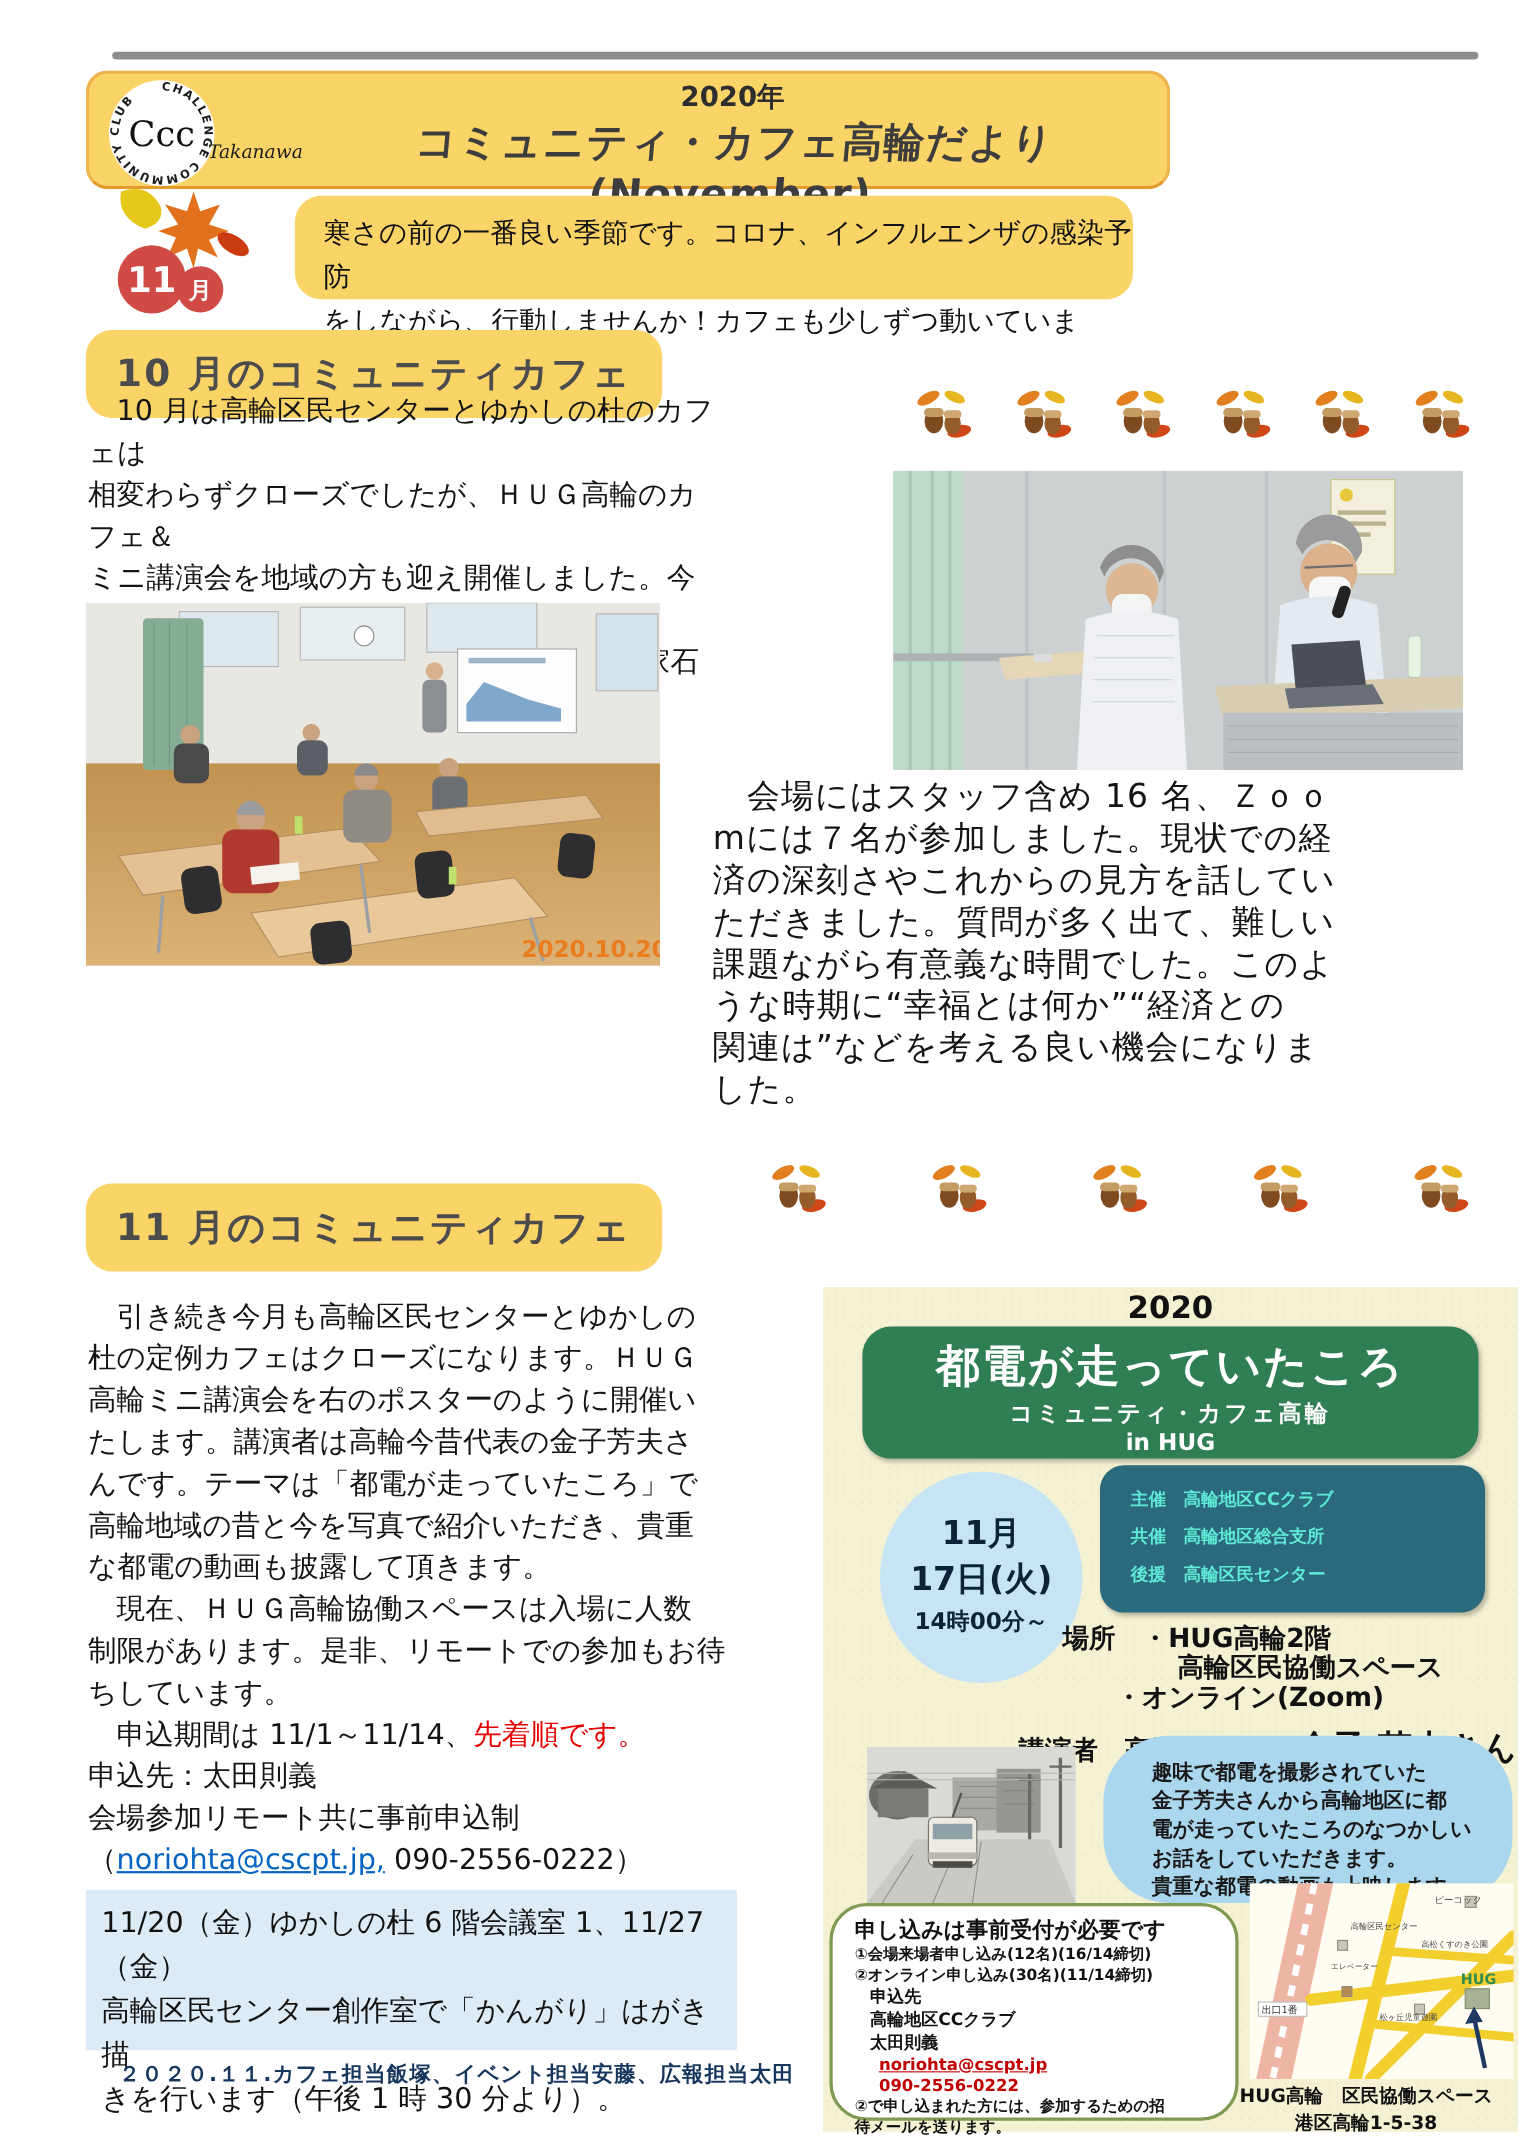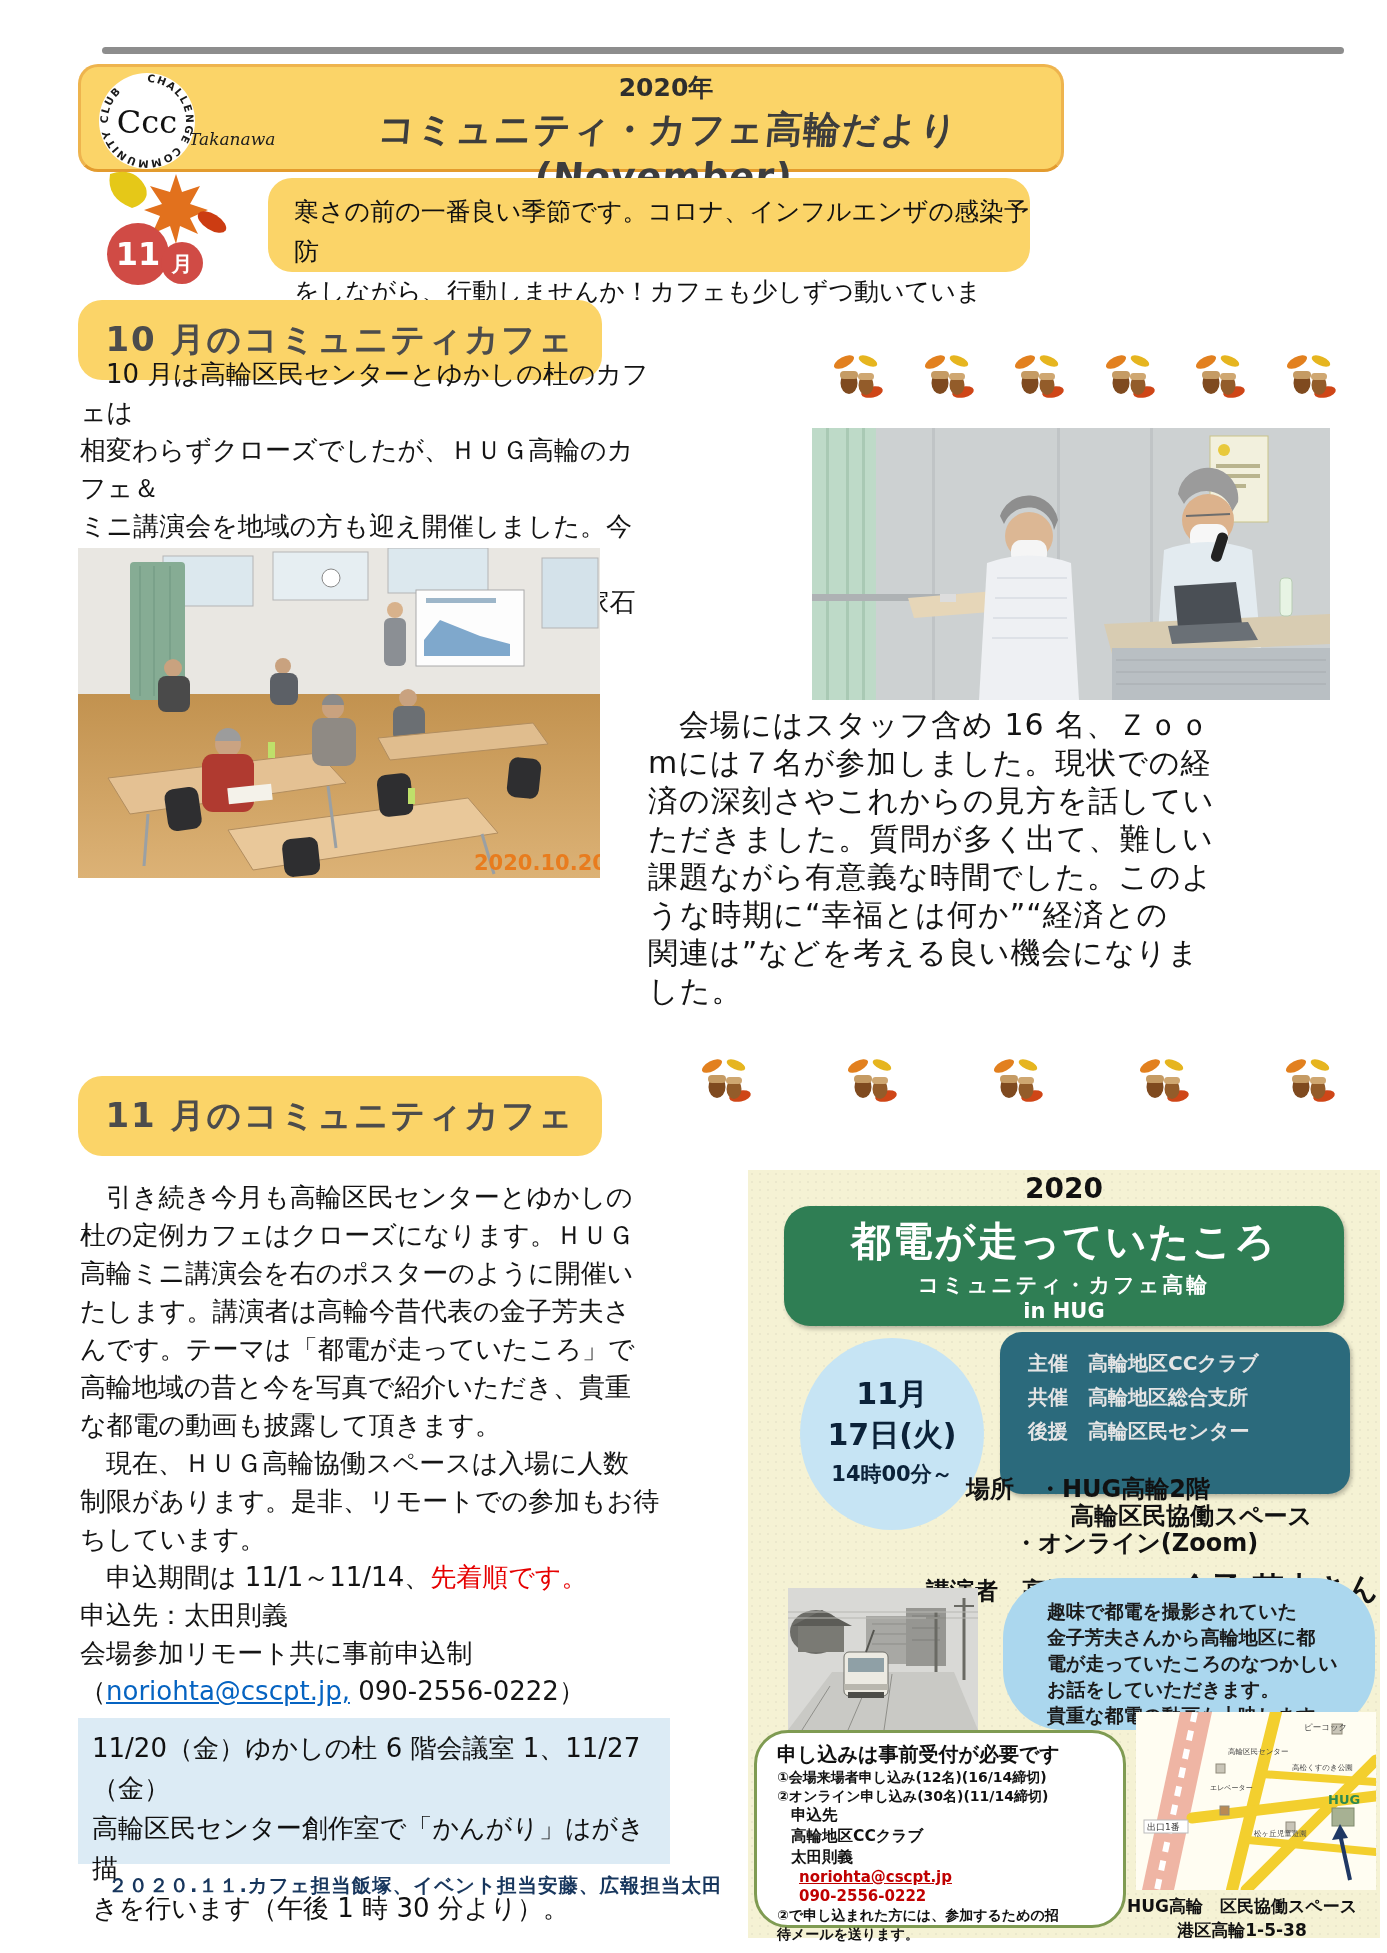--- a/index.html
+++ b/index.html
@@ -59,22 +59,22 @@
   .poster-green{position:absolute;left:36px;top:36px;width:560px;height:120px;background:#2f7e54;
                 border-radius:26px;text-align:center;color:#fff;box-shadow:2px 3px 4px rgba(0,0,0,.25);}
   .pg-title{font-size:40px;font-weight:800;margin-top:8px;letter-spacing:2px;}
   .pg-sub1{font-size:21px;font-weight:bold;margin-top:2px;letter-spacing:3px;}
   .pg-sub2{font-size:21px;font-weight:bold;}
   .poster-circle{position:absolute;left:52px;top:168px;width:184px;height:192px;border-radius:50%;
                  background:#c6e4f4;text-align:center;color:#0b2239;}
   .pc-month{font-size:30px;font-weight:800;margin-top:36px;}
   .pc-day{font-size:30px;font-weight:800;}
   .pc-time{font-size:21px;font-weight:800;margin-top:4px;}
-  .poster-teal{position:absolute;left:252px;top:162px;width:350px;height:162px;background:#2b6a7c;
-               border-radius:22px;color:#e5e5e5;font-size:20px;font-weight:bold;line-height:34px;
+  .poster-teal{position:absolute;left:252px;top:162px;width:350px;height:134px;background:#2b6a7c;
+               border-radius:22px;color:#5eead4;font-size:16px;font-weight:bold;line-height:34px;
                padding:14px 0 0 28px;box-sizing:border-box;box-shadow:2px 3px 4px rgba(0,0,0,.25);}
   .poster-place{position:absolute;left:218px;top:306px;font-size:24px;font-weight:800;line-height:27px;color:#111;}
   .poster-speaker{position:absolute;left:178px;top:398px;color:#111;}
   .ps-label{font-size:24px;font-weight:800;}
   .ps-name{font-size:31px;font-weight:800;margin-left:14px;}
   .tram-photo{position:absolute;left:40px;top:418px;width:190px;height:142px;}
   .poster-bubble{position:absolute;left:255px;top:408px;width:372px;height:152px;background:#abd7ee;
                  border-radius:60px;font-size:19px;font-weight:800;line-height:26px;color:#1a1a1a;
                  padding:20px 0 0 44px;box-sizing:border-box;}
   .apply-box{position:absolute;left:6px;top:560px;width:372px;height:198px;background:#fff;

